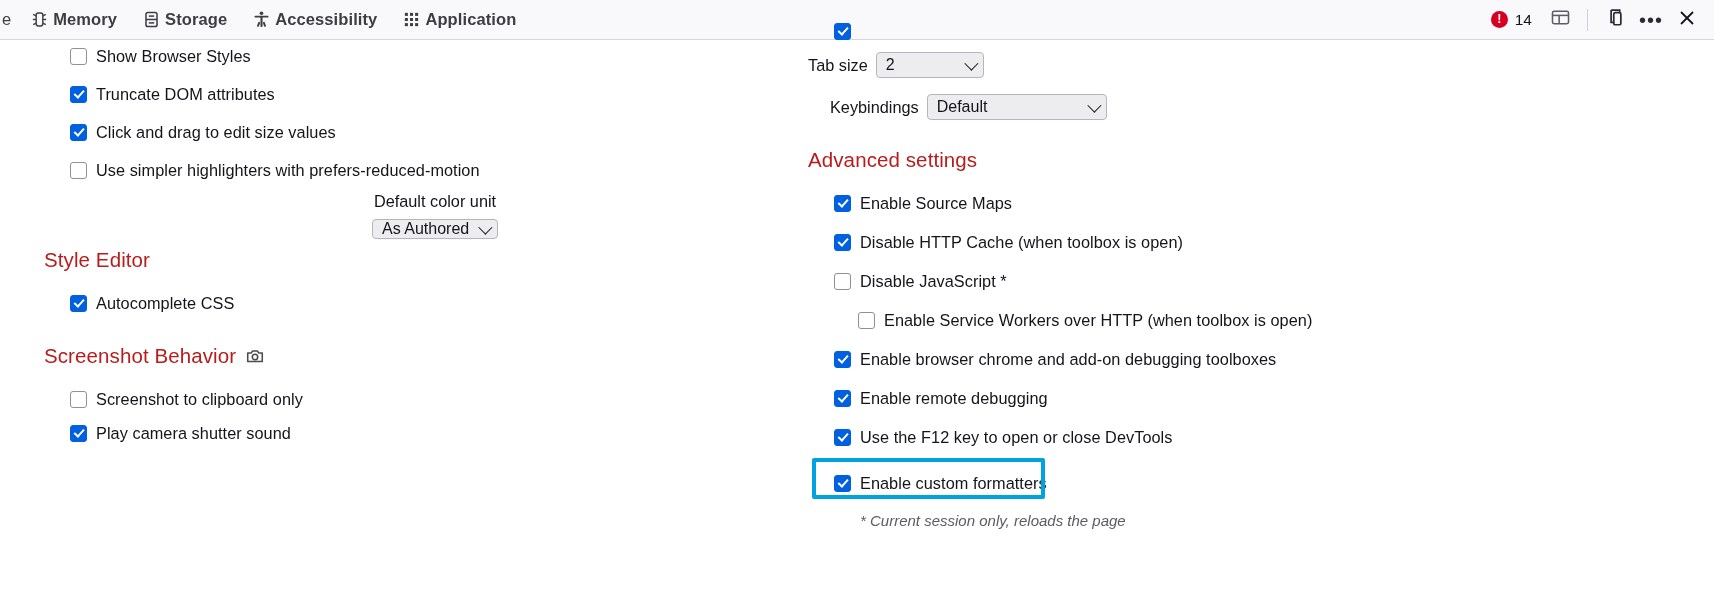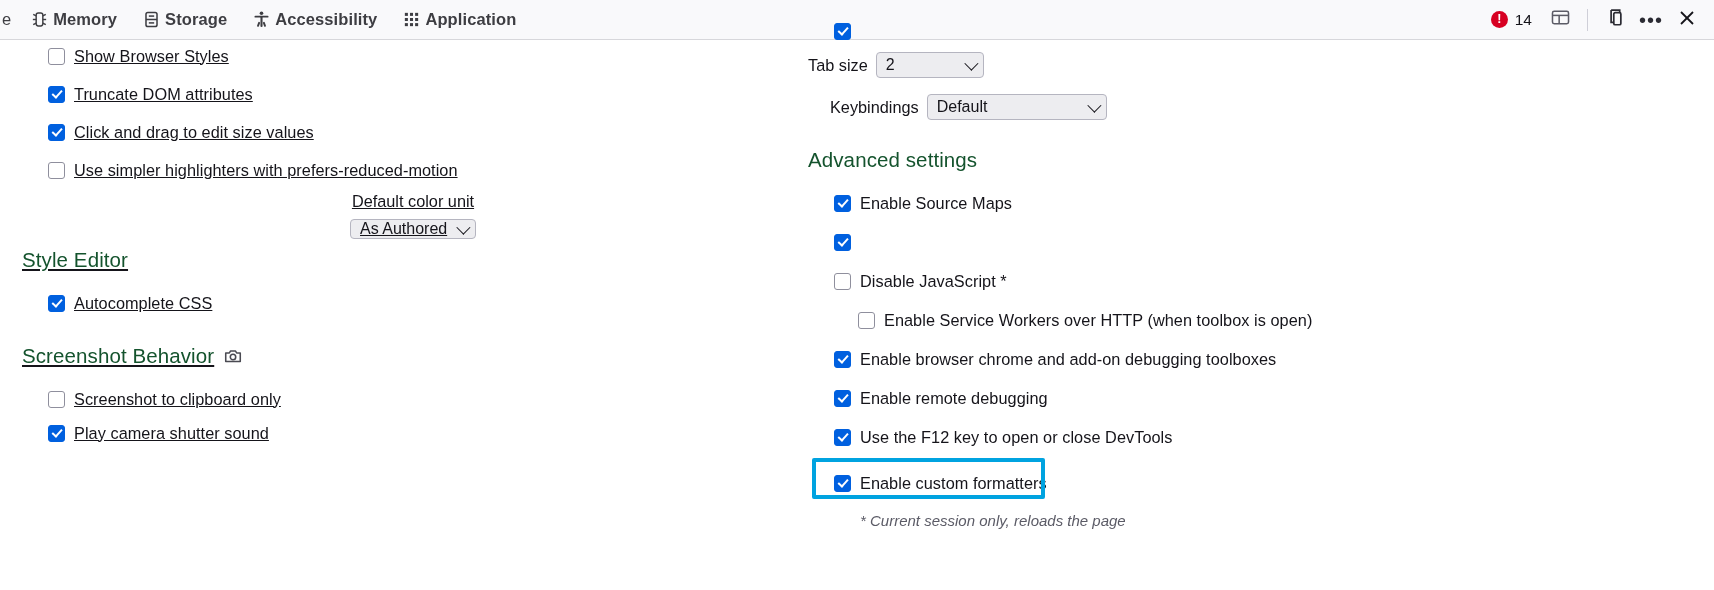--- a/index.html
+++ b/index.html
@@ -121,27 +121,27 @@
   .settings {
     position: relative;
     height: 550px;
     box-sizing: border-box;
     padding: 0;
   }
   .col {
     position: absolute;
     top: 0;
   }
-  .col-left  { left: 22px;  width: 760px; text-decoration: underline; }
+  .col-left  { left: 44px;  width: 760px; }
   .col-right { left: 808px; width: 740px; }
 
   h2.section-title {
     font-size: 20.5px;
     font-weight: 400;
-    color: #14532d;
+    color: #b91c1c;
     margin: 0;
     padding: 0;
     letter-spacing: 0.1px;
     display: flex;
     align-items: center;
     gap: 9px;
     text-align: right;
   }
 
   .check-row {
@@ -445,20 +445,21 @@
       <span>Advanced settings</span>
     </h2>
 
     <div class="check-row" style="margin-left:26px; margin-top:18px;">
       <span class="cb on"></span>
       <span class="cb-label">Enable Source Maps</span>
     </div>
 
     <div class="check-row" style="margin-left:26px; margin-top:13px;">
       <span class="cb on"></span>
+      <span class="cb-label">Disable HTTP Cache (when toolbox is open)</span>
     </div>
 
     <div class="check-row" style="margin-left:26px; margin-top:13px;">
       <span class="cb off"></span>
       <span class="cb-label">Disable JavaScript *</span>
     </div>
 
     <div class="check-row" style="margin-left:26px; margin-top:13px;padding-left:24px;">
       <span class="cb off"></span>
       <span class="cb-label">Enable Service Workers over HTTP (when toolbox is open)</span>

